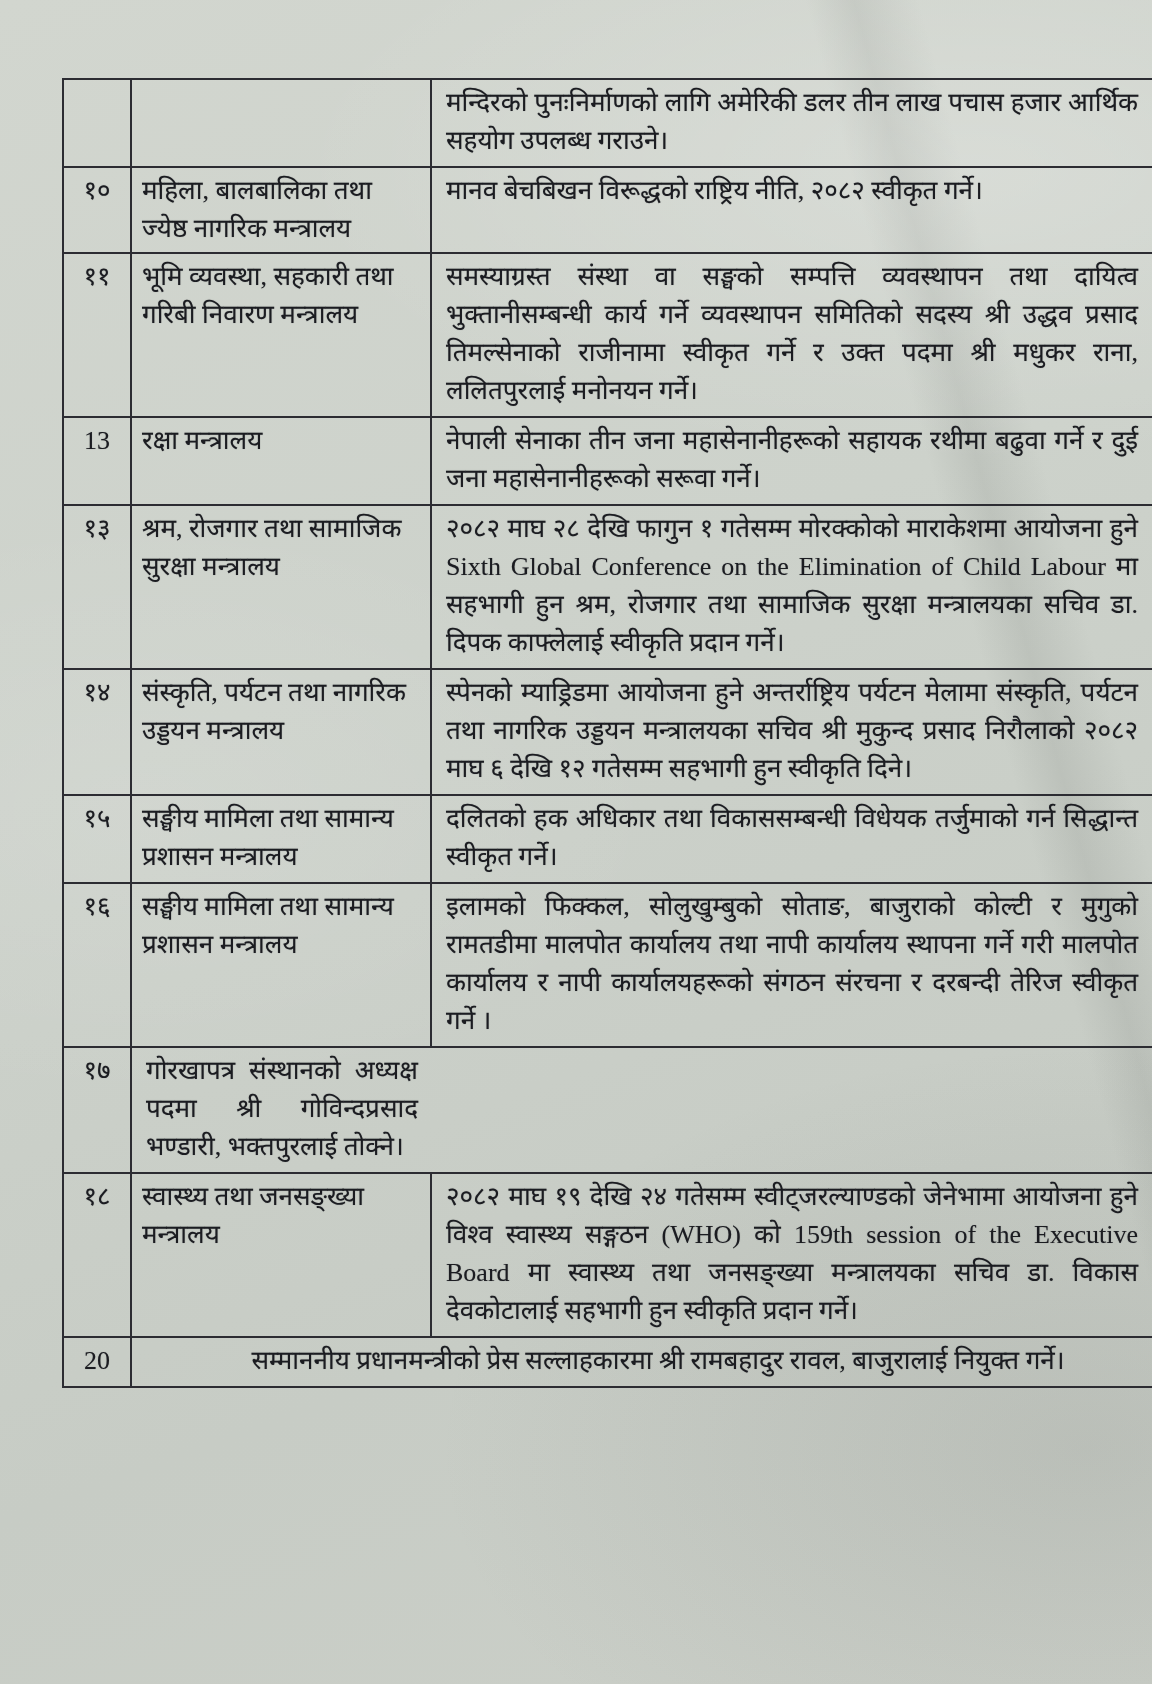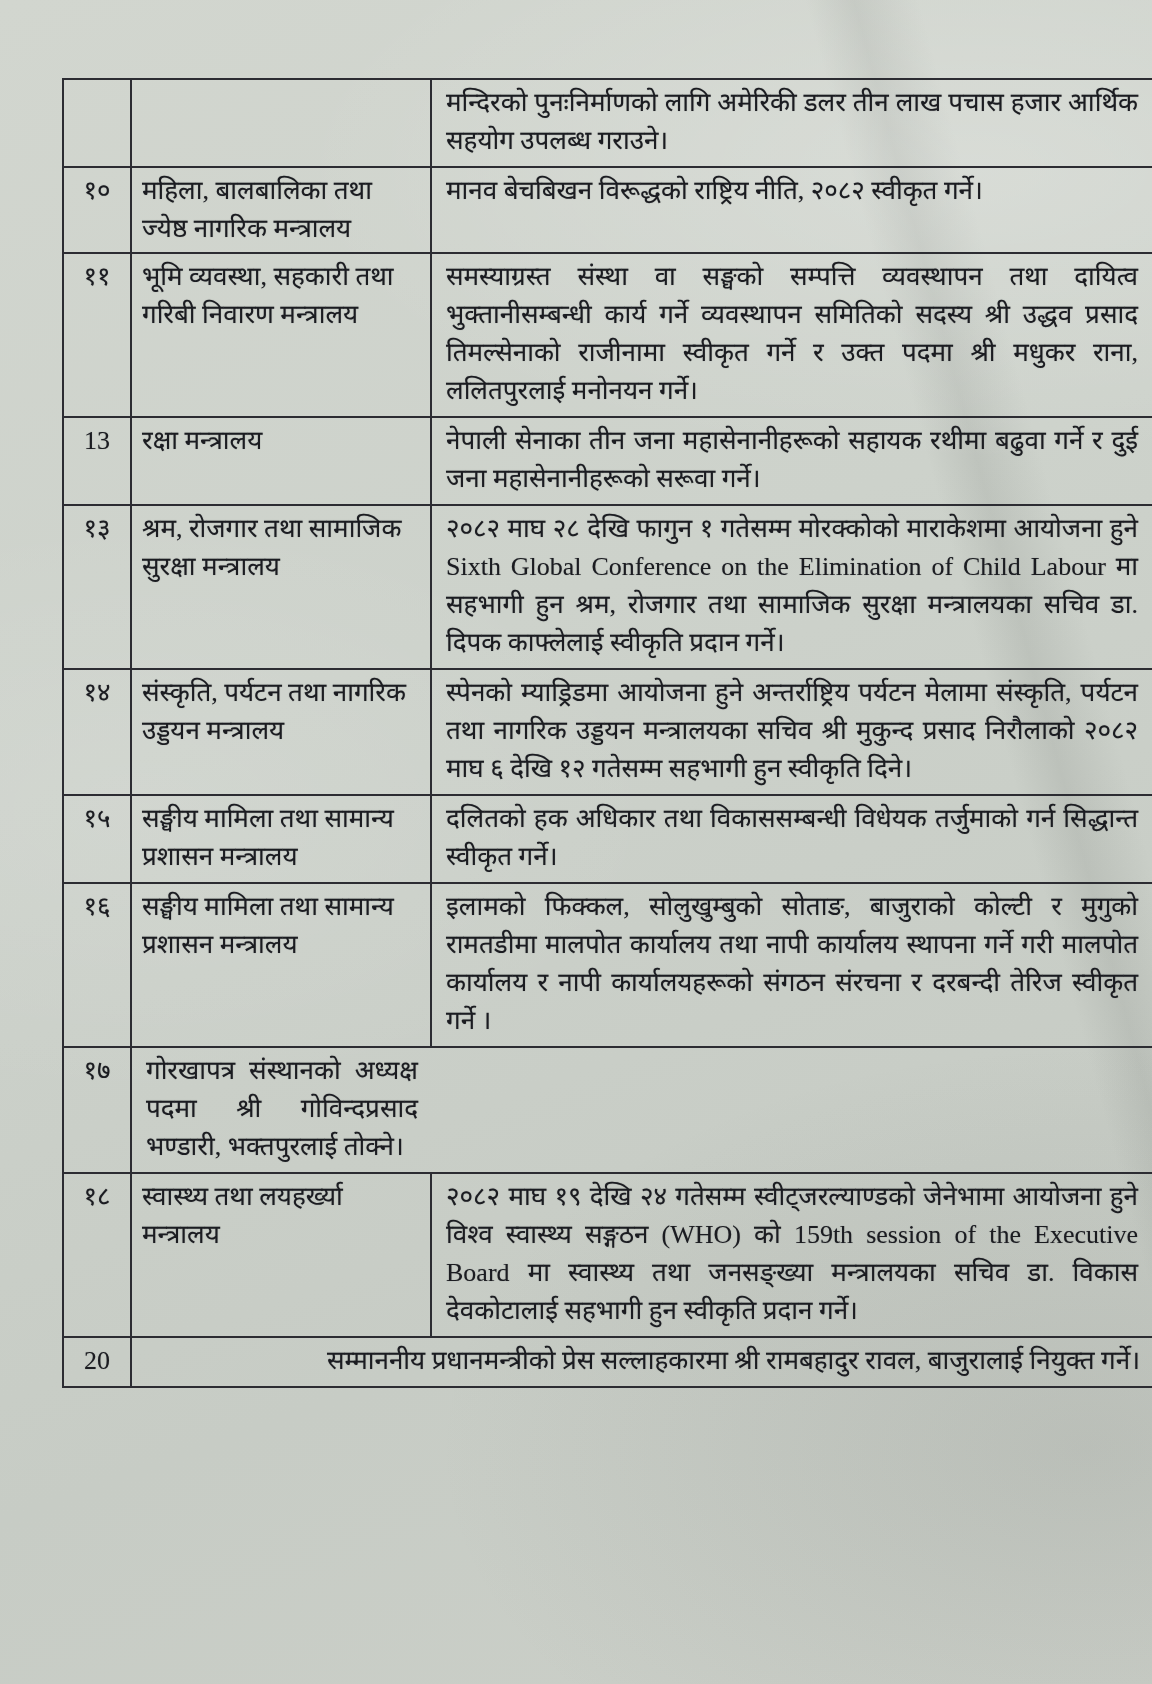--- a/index.html
+++ b/index.html
@@ -44,21 +44,21 @@
   }
   .ministry{
     border-right:2px solid #2c2c32;
     padding:4px 10px;
   }
   .decision{
     text-align:justify;
     padding:4px 14px 6px 14px;
   }
   .row.full .decision{
-    text-align:right;
+    text-align:center;
     padding:4px 12px 6px 12px;
     margin-left:32px;
   }
 </style>
 </head>
 <body>
 
 <div class="paper">
   <div class="doc-table" id="doc-table">
       <div class="row">
@@ -100,21 +100,21 @@
         <div class="cell sn">१६</div>
         <div class="cell ministry">सङ्घीय मामिला तथा सामान्य प्रशासन मन्त्रालय</div>
         <div class="cell decision">इलामको फिक्कल, सोलुखुम्बुको सोताङ, बाजुराको कोल्टी र मुगुको रामतडीमा मालपोत कार्यालय तथा नापी कार्यालय स्थापना गर्ने गरी मालपोत कार्यालय र नापी कार्यालयहरूको संगठन संरचना र दरबन्दी तेरिज स्वीकृत गर्ने ।</div>
       </div>
       <div class="row">
         <div class="cell sn">१७</div>
         <div class="cell decision">गोरखापत्र संस्थानको अध्यक्ष पदमा श्री गोविन्दप्रसाद भण्डारी, भक्तपुरलाई तोक्ने।</div>
       </div>
       <div class="row">
         <div class="cell sn">१८</div>
-        <div class="cell ministry">स्वास्थ्य तथा लयहर्ख्या मन्त्रालय</div>
+        <div class="cell ministry">स्वास्थ्य तथा जनसङ्ख्या मन्त्रालय</div>
         <div class="cell decision">२०८२ माघ १९ देखि २४ गतेसम्म स्वीट्जरल्याण्डको जेनेभामा आयोजना हुने विश्व स्वास्थ्य सङ्गठन (WHO) को 159th session of the Executive Board मा स्वास्थ्य तथा जनसङ्ख्या मन्त्रालयका सचिव डा. विकास देवकोटालाई सहभागी हुन स्वीकृति प्रदान गर्ने।</div>
       </div>
       <div class="row full">
         <div class="cell sn">20</div>
         <div class="cell decision">सम्माननीय प्रधानमन्त्रीको प्रेस सल्लाहकारमा श्री रामबहादुर रावल, बाजुरालाई नियुक्त गर्ने।</div>
       </div>
     </div>
 </div>
 
 </body></html>

